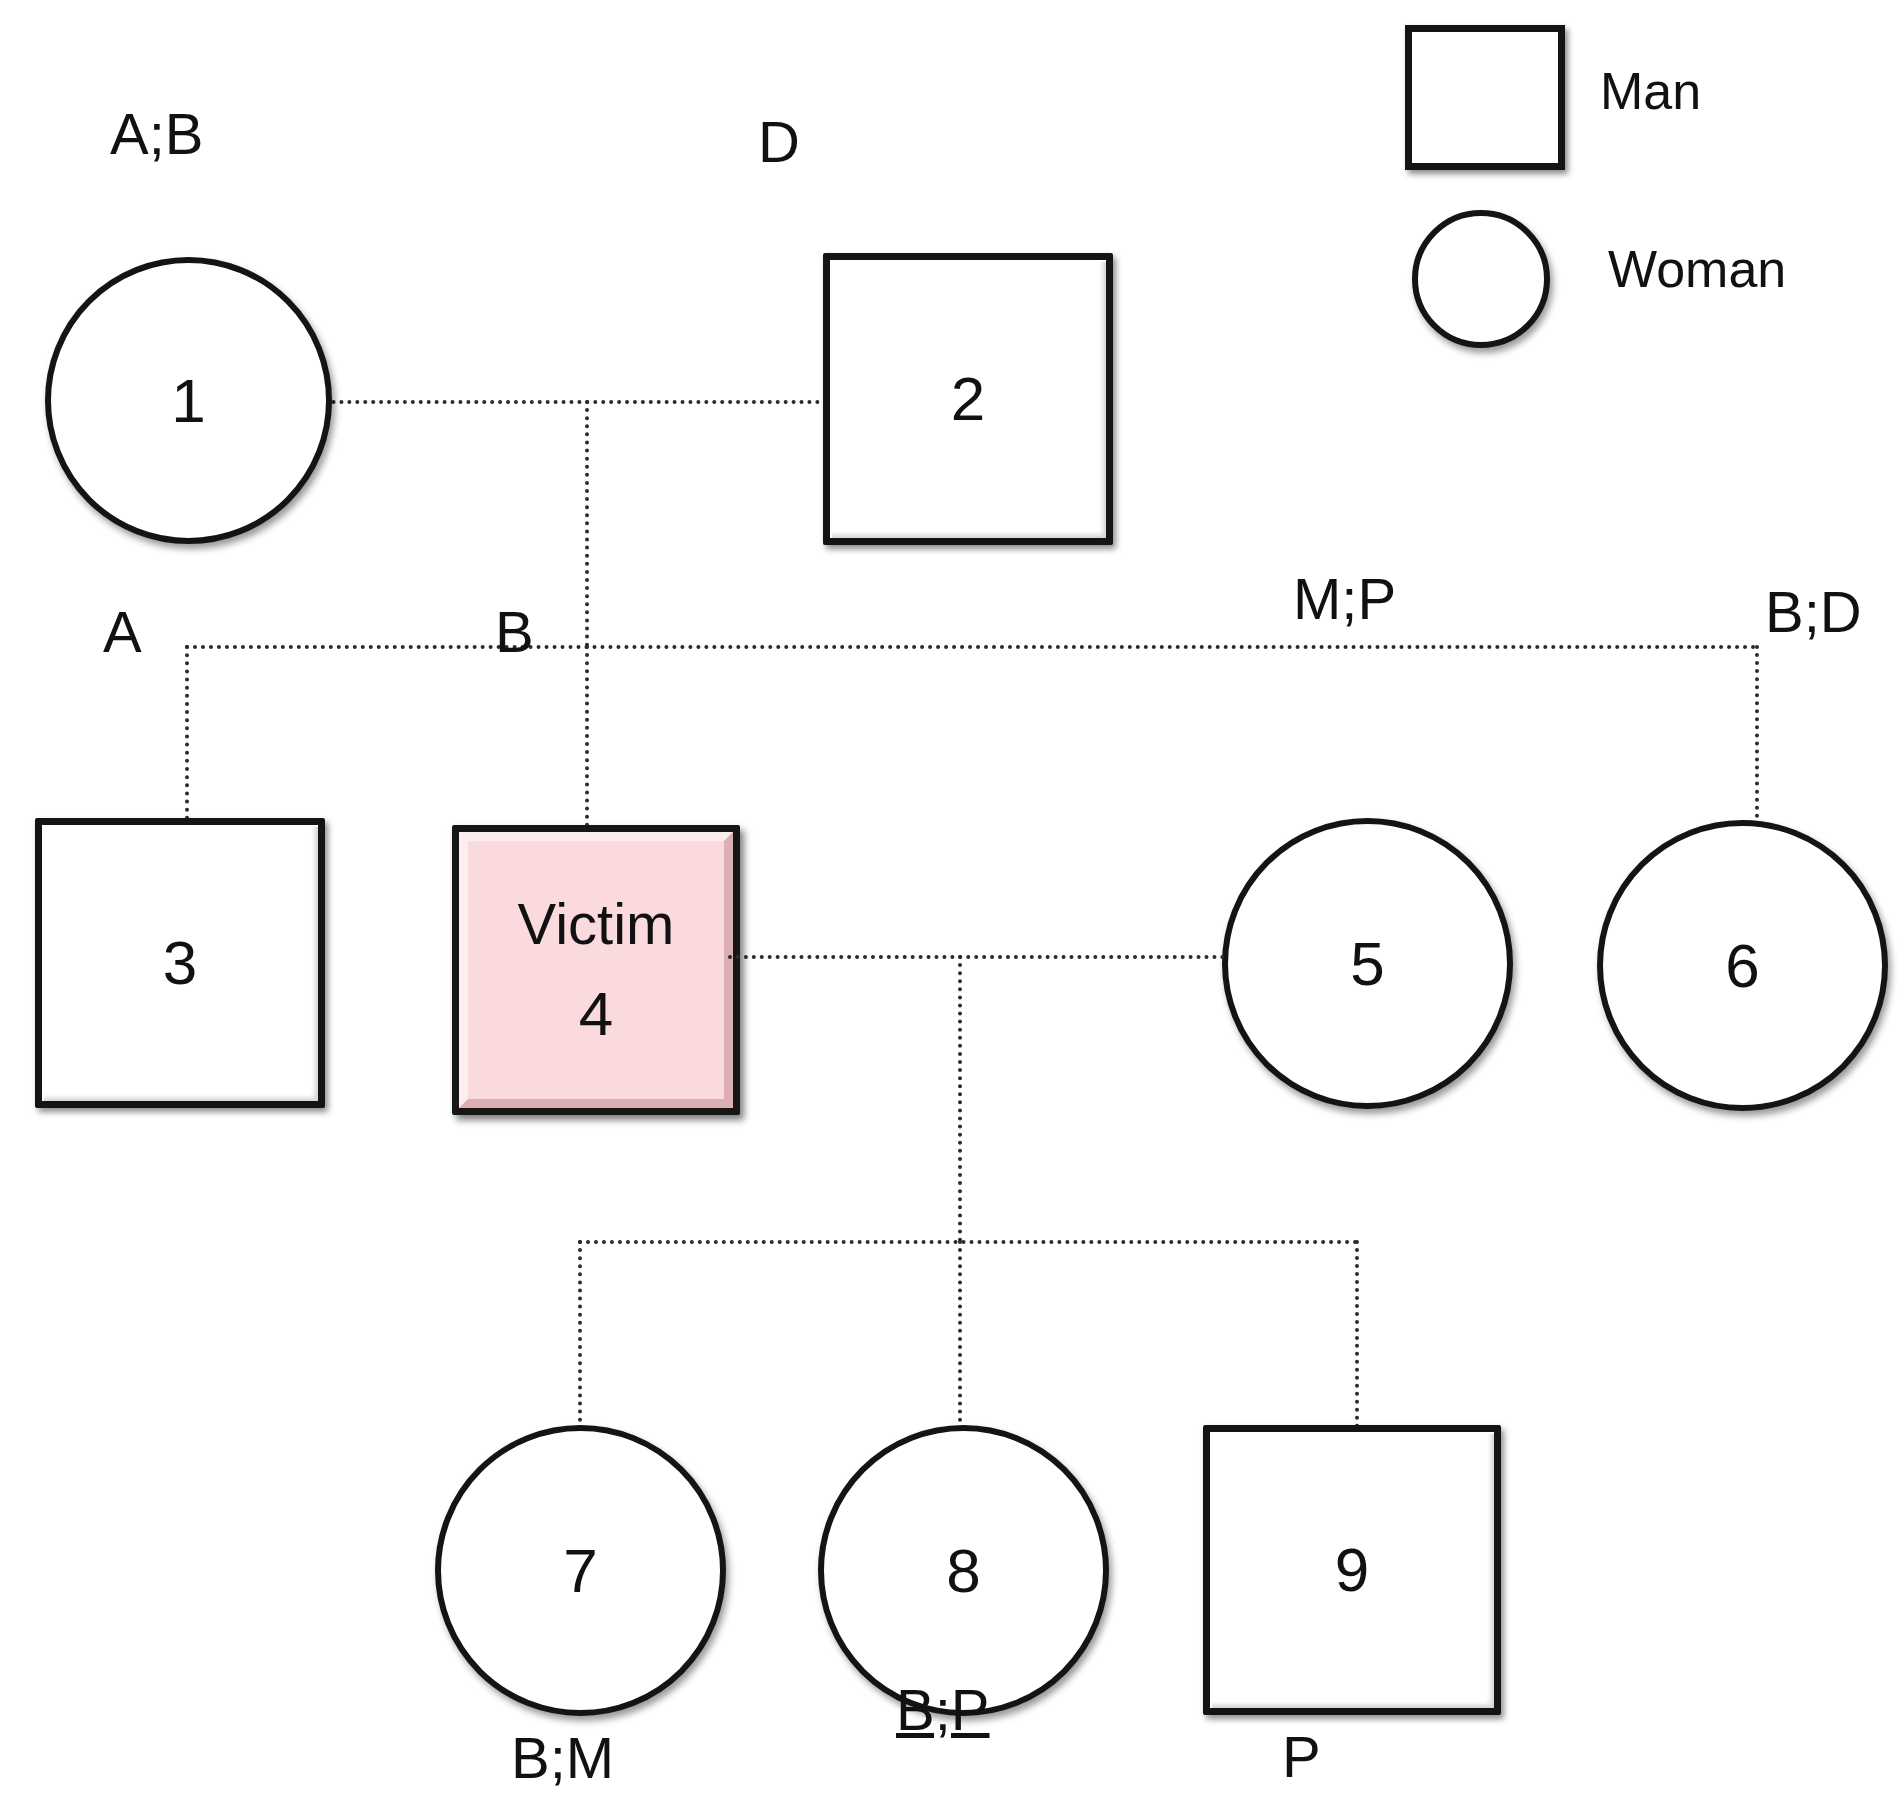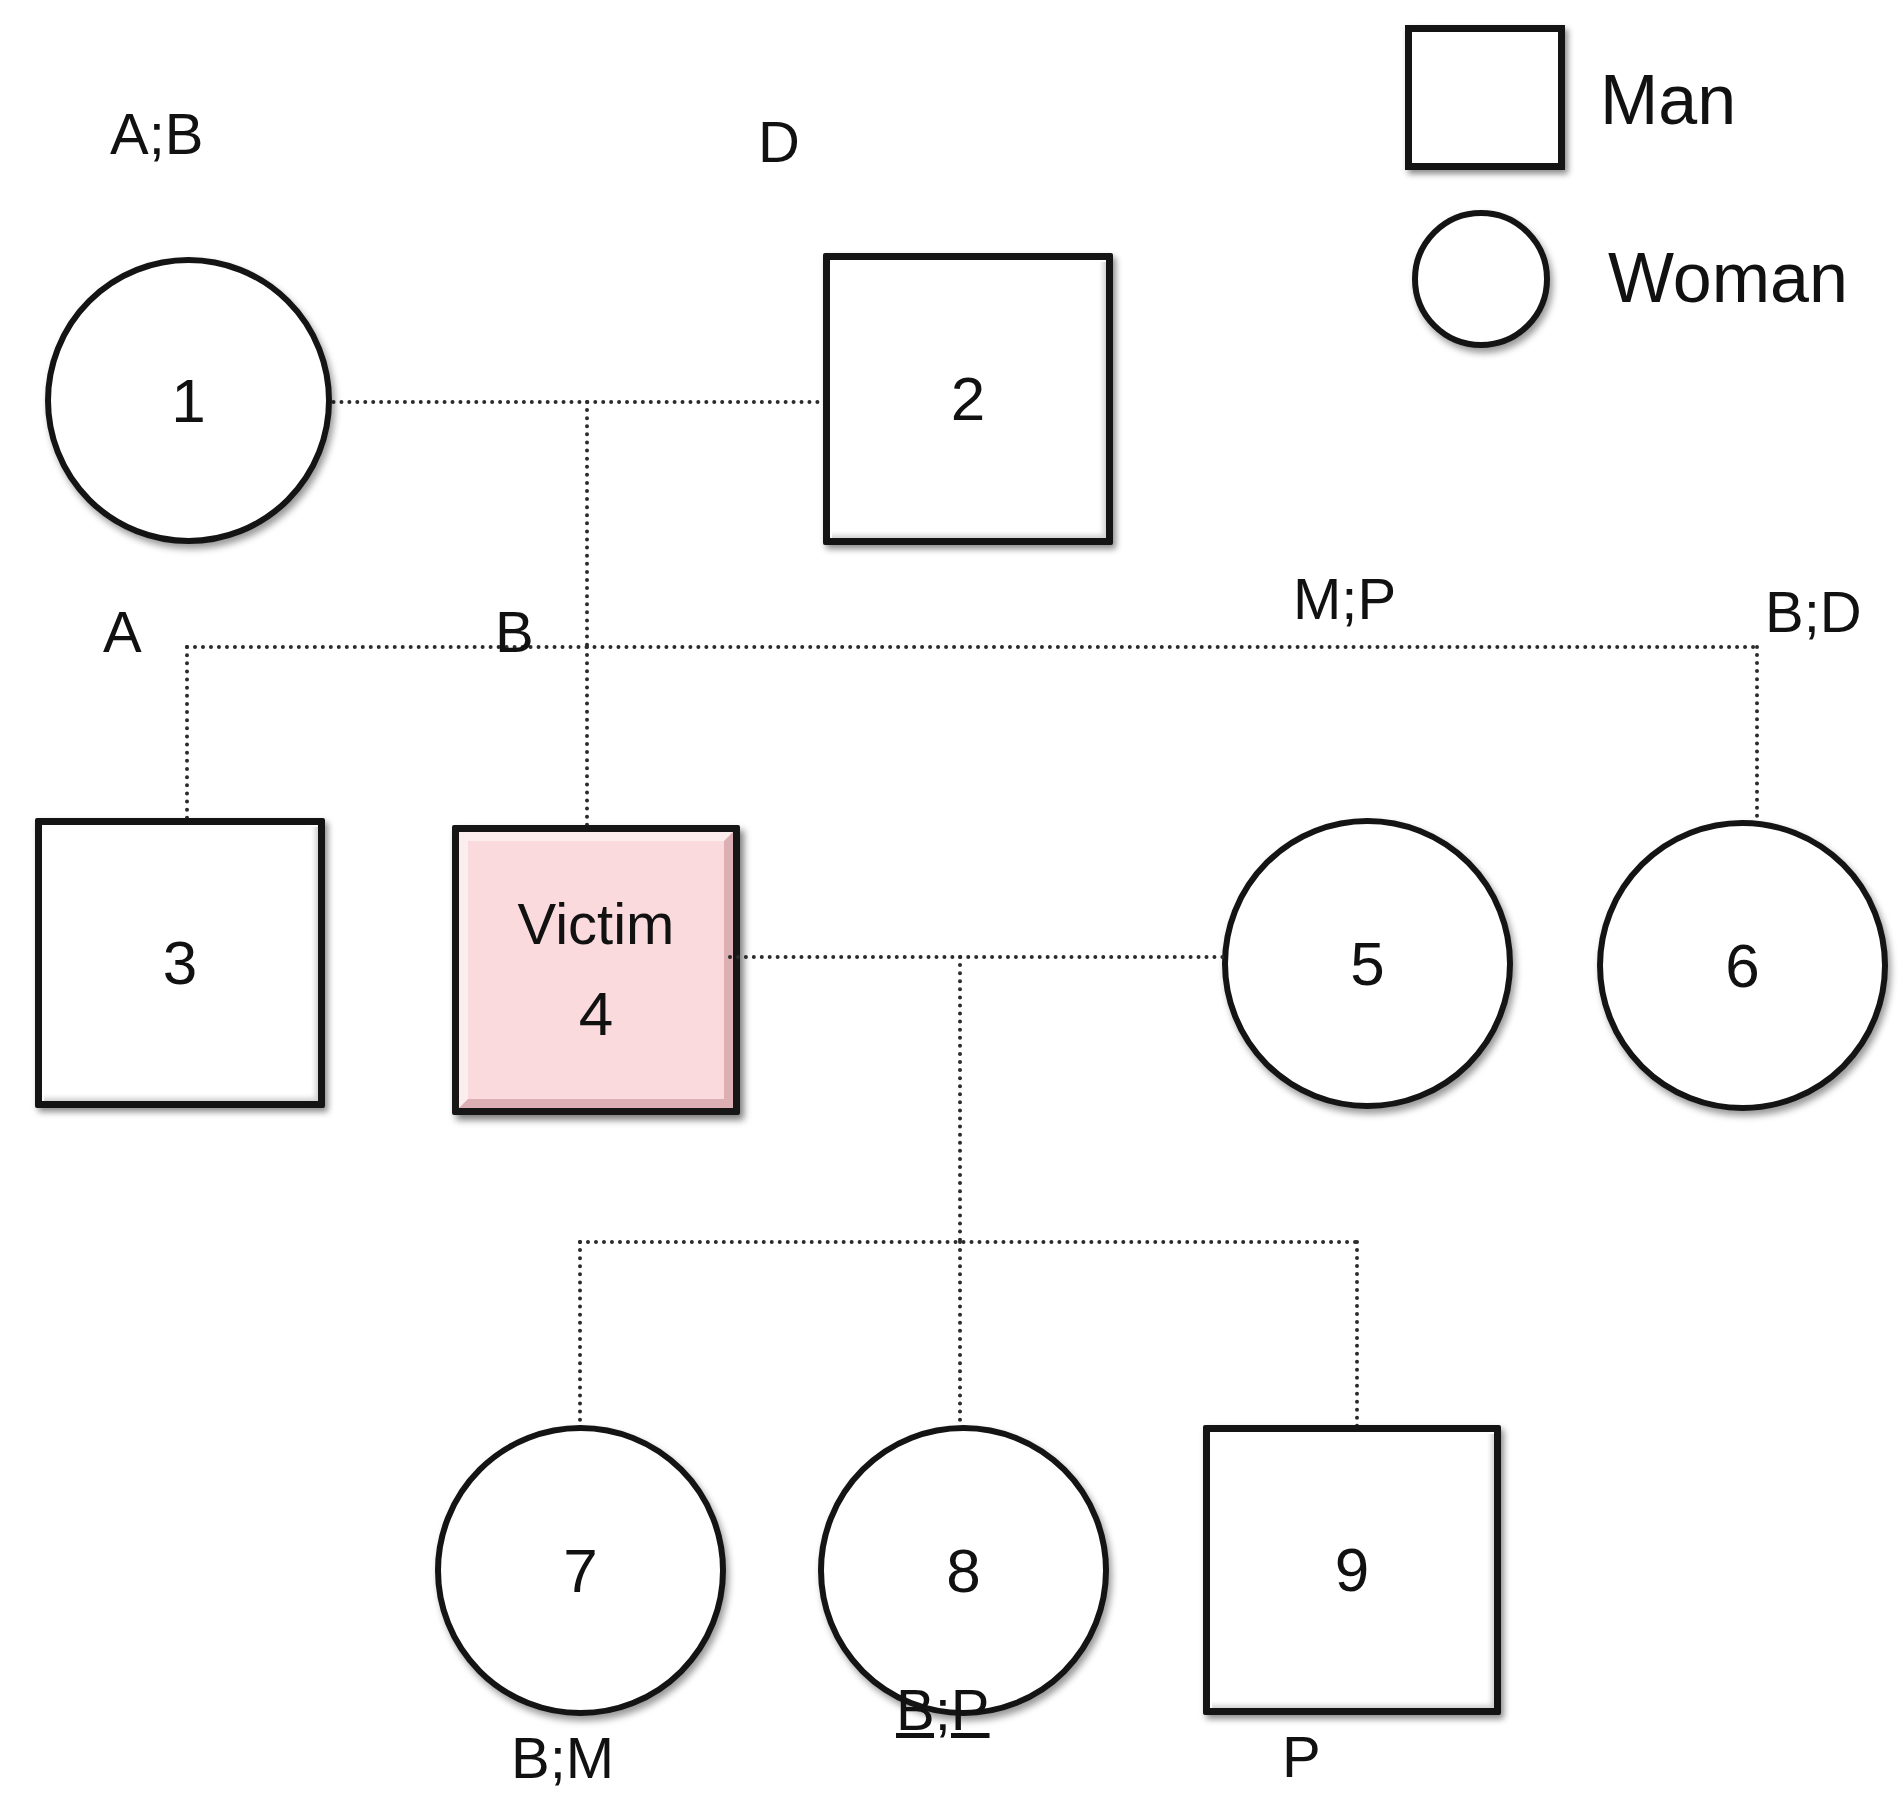--- a/index.html
+++ b/index.html
@@ -80,21 +80,21 @@
   
   .glabel {
     position: absolute;
     font-size: 58px;
     color: #111111;
     white-space: nowrap;
     line-height: 1;
   }
   .legend-label {
     position: absolute;
-    font-size: 70px;
+    font-size: 52px;
     color: #111111;
     white-space: nowrap;
     line-height: 1;
   }
   .legend-shape {
     position: absolute;
     box-sizing: border-box;
     background: #ffffff;
     border: 7px solid #141414;
   }

